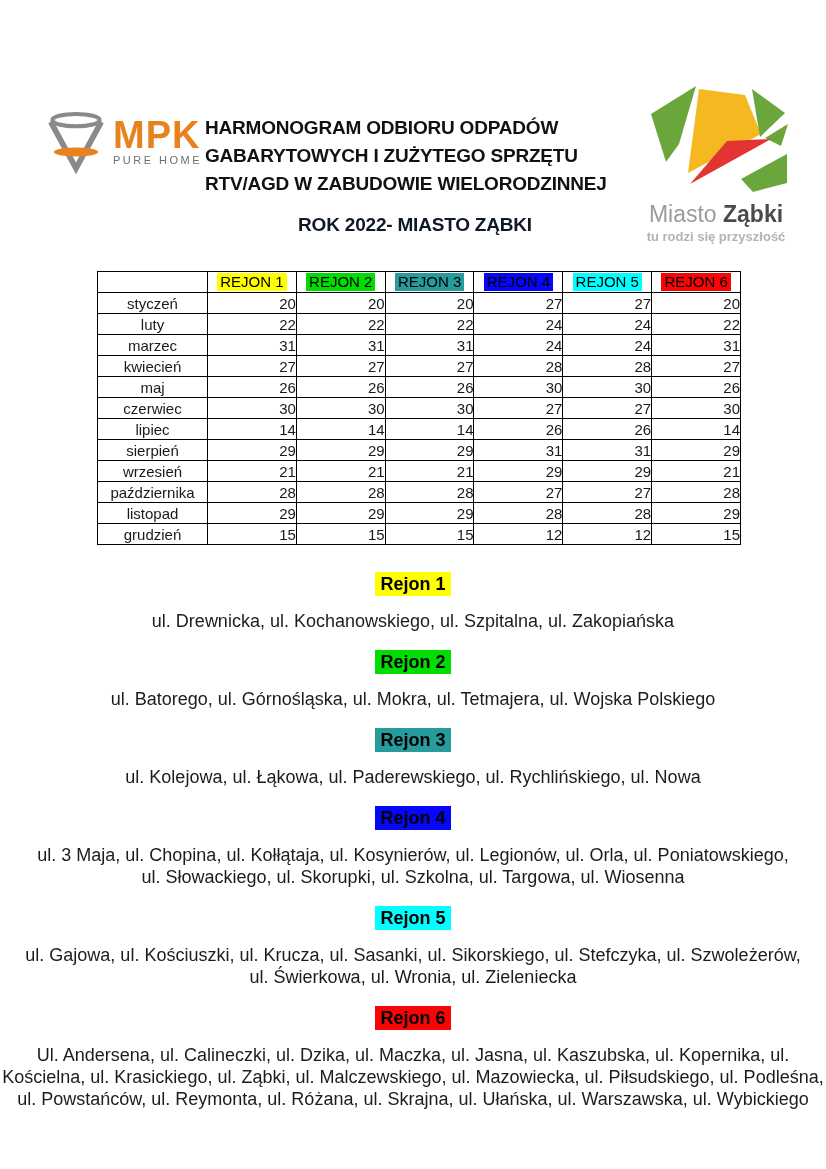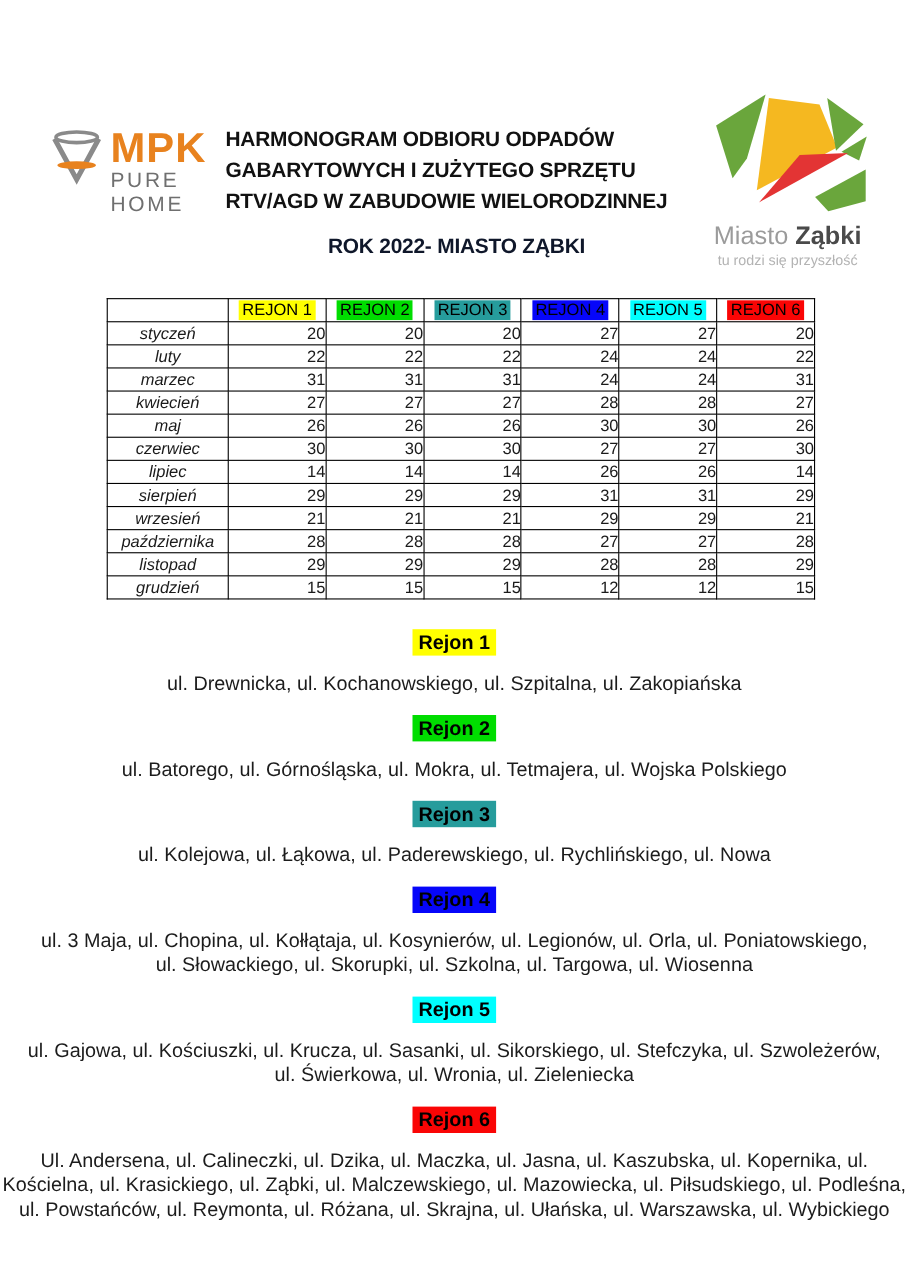--- a/index.html
+++ b/index.html
@@ -12,40 +12,40 @@
     font-family: "Liberation Sans", "DejaVu Sans", sans-serif;
     color: #1a1a1a;
     overflow: hidden;
   }
   
   .header { position: absolute; top: 50px; left: 40px; right: 30px; height: 190px; }
   .logo-mpk { position: absolute; left: 5px; top: 45px; width: 165px; display: flex; align-items: flex-start; }
   .logo-mpk svg { width: 62px; height: 64px; }
   .logo-mpk-text { margin-left: 6px; margin-top: 6px; }
   .logo-mpk-brand { font-size: 38px; font-weight: bold; color: #e8821e; letter-spacing: 1px; line-height: 36px; font-family: "Liberation Sans", sans-serif; }
-  .logo-mpk-sub { font-size: 19px; color: #6f6f6f; letter-spacing: 2.5px; margin-top: 1px; }
+  .logo-mpk-sub { font-size: 11px; color: #6f6f6f; letter-spacing: 2.5px; margin-top: 1px; }
   .title-block { position: absolute; left: 165px; top: 48px; width: 420px; }
   .title-line { font-size: 19px; font-weight: bold; line-height: 28px; color: #111; letter-spacing: -0.2px; white-space: nowrap; }
   .subtitle { font-size: 19px; font-weight: bold; text-align: center; margin-top: 16px; color: #0f172a; letter-spacing: -0.2px; }
   .logo-zabki { position: absolute; right: 0px; top: 16px; width: 160px; text-align: center; }
   .logo-zabki svg { width: 150px; height: 115px; display:block; margin: 0 auto; }
   .logo-zabki-name { font-size: 23px; color: #9b9b9b; margin-top: 4px; white-space: nowrap; }
   .logo-zabki-name b { color: #4a4a4a; font-weight: bold; }
-  .logo-zabki-tagline { font-size: 13px; color: #b3b3b3; margin-top: 1px; white-space: nowrap; }
+  .logo-zabki-tagline { font-size: 13px; color: #b3b3b3; margin-top: 1px; white-space: nowrap; font-weight: bold; }
   
   table.schedule {
     position: absolute; left: 97px; top: 255px;
     width: 644px; border-collapse: collapse; table-layout: fixed;
     font-size: 15px;
   }
   table.schedule td, table.schedule th { border: 1px solid #000; height: 21px; padding: 0; overflow: hidden; }
   table.schedule col.month-col { width: 110px; }
   table.schedule th { font-weight: normal; text-align: center; }
   .rejon-chip { display: inline-block; padding: 0px 3px; font-size: 15px; color: #000; line-height: 18px; }
-  td.month-cell { text-align: center; font-style: italic; }
+  td.month-cell { text-align: center; }
   td.value-cell { text-align: right; padding-right: 14px; }
   
   .regions { position: absolute; left: 0; top: 556px; width: 826px; }
   .region-heading { text-align: center; margin-top: 0; }
   .region-heading .hl {
     display: inline-block; font-size: 18px; font-weight: bold; color: #000;
     padding: 1px 5px; line-height: 22px;
   }
   .region-streets { text-align: center; font-size: 18px; color: #1c1c1c; margin-top: 14px; }
   .street-line { line-height: 22px; white-space: nowrap; }

